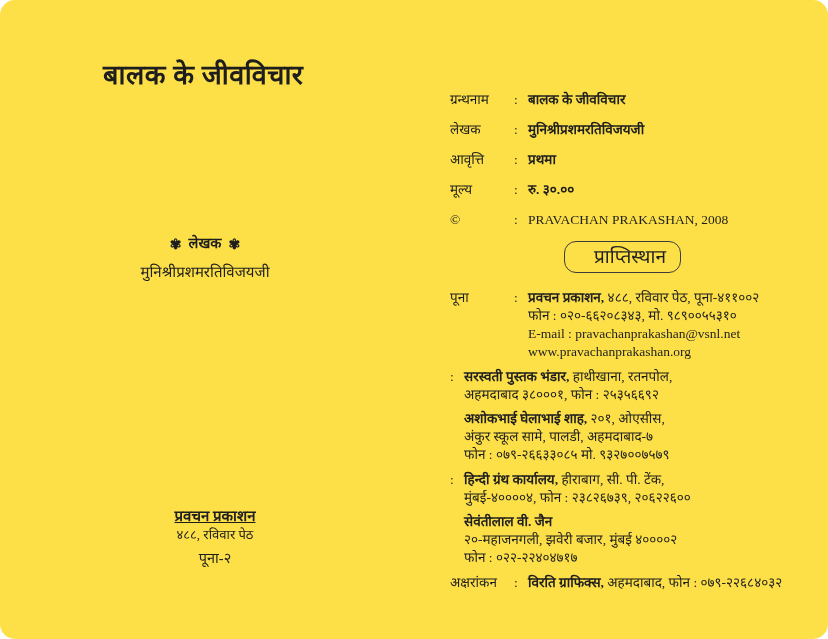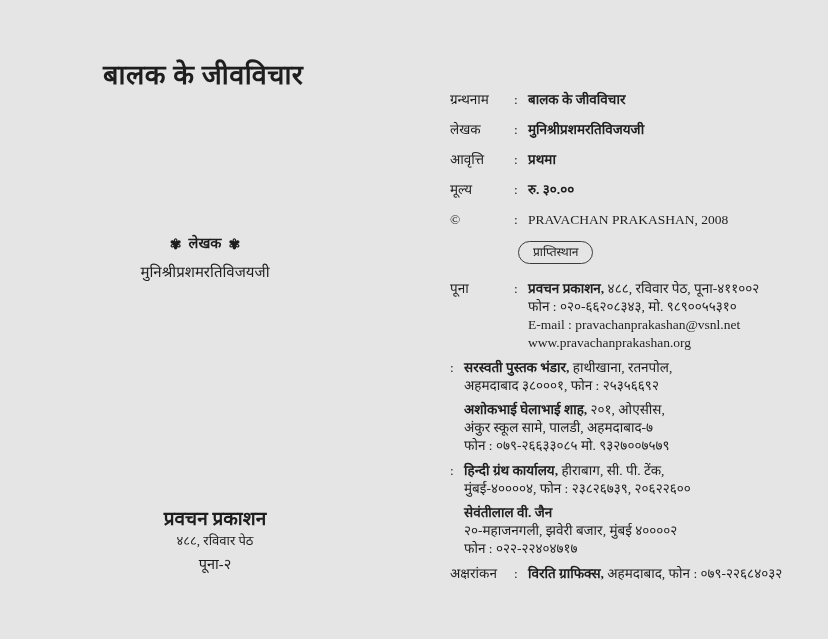--- a/index.html
+++ b/index.html
@@ -4,23 +4,24 @@
 <style>
   html, body { margin: 0; padding: 0; }
   body {
     font-family: "Liberation Serif", "DejaVu Serif", serif;
     background: #ffffff;
   }
   .page {
     position: relative;
     width: 828px;
     height: 639px;
-    background: #e5e5e5;
+    background: #fde047;
     color: #1e1e1e;
     overflow: hidden;
+    border-radius: 15px;
   }
 
   
   .book-title {
     position: absolute;
     left: 103px;
     top: 55px;
     margin: 0;
     font-size: 27px;
     font-weight: 700;
@@ -50,22 +51,23 @@
     white-space: nowrap;
   }
   .imprint {
     position: absolute;
     left: 108px;
     top: 505px;
     width: 214px;
     text-align: center;
   }
   .imprint-publisher {
-    font-size: 19px;
+    font-size: 15px;
     font-weight: 700;
+    text-decoration: underline;
   }
   .imprint-street {
     font-size: 13px;
   }
   .imprint-city {
     margin-top: 4px;
     font-size: 14.5px;
   }
 
   
@@ -83,25 +85,25 @@
   }
   .meta-label { width: 64px; flex: none; }
   .meta-sep   { width: 14px; flex: none; }
   .meta-value.bold { font-weight: 700; }
 
   .badge-row {
     margin: 3px 0 16px 0;
   }
   .badge {
     display: inline-block;
-    margin-left: 68px;
+    margin-left: 114px;
     border: 1.2px solid #3c3c3c;
     border-radius: 12px;
-    padding: 1px 14px 3px 14px;
-    font-size: 12px;
+    padding: 1px 14px 3px 29px;
+    font-size: 19px;
   }
 
   .loc-block {
     display: flex;
     line-height: 18px;
     margin-bottom: 7px;
   }
   .loc-block.acc { margin-top: 6px; }
   .loc-label { width: 64px; flex: none; }
   .loc-sep   { width: 14px; flex: none; }

